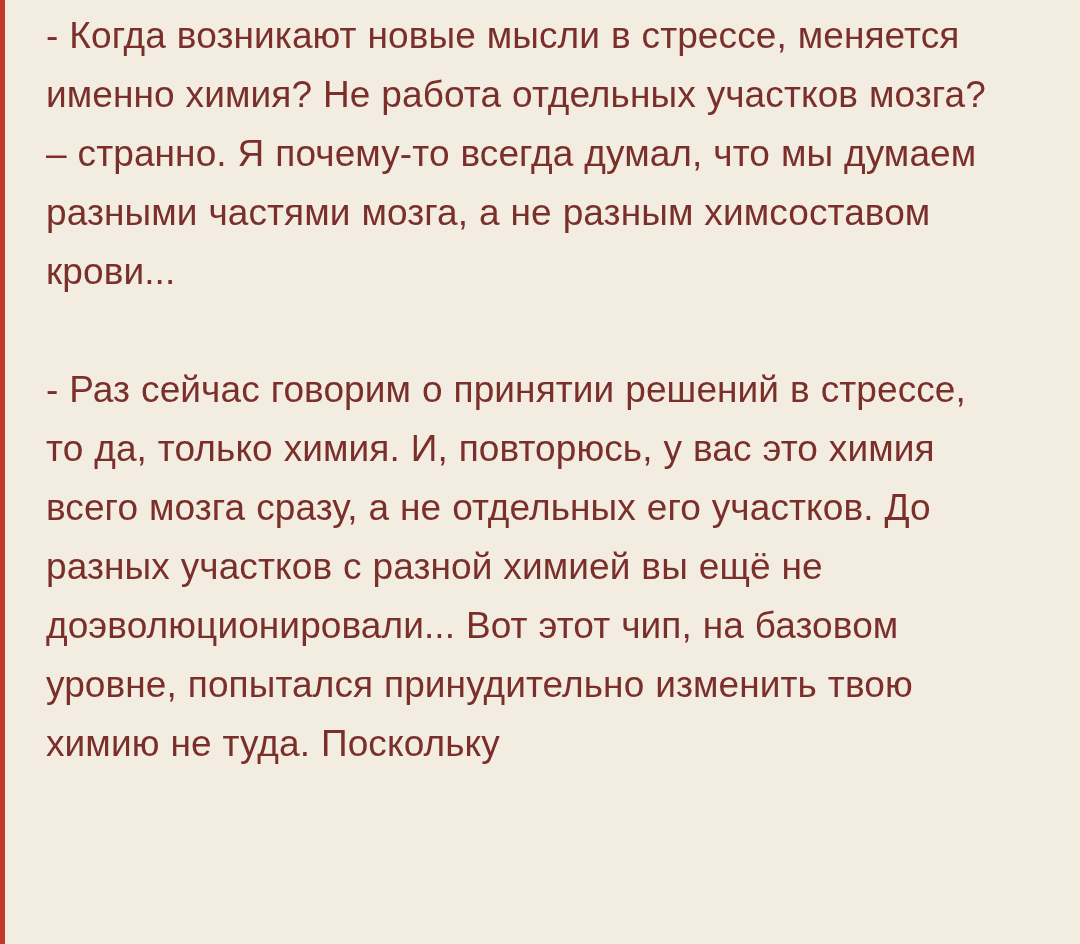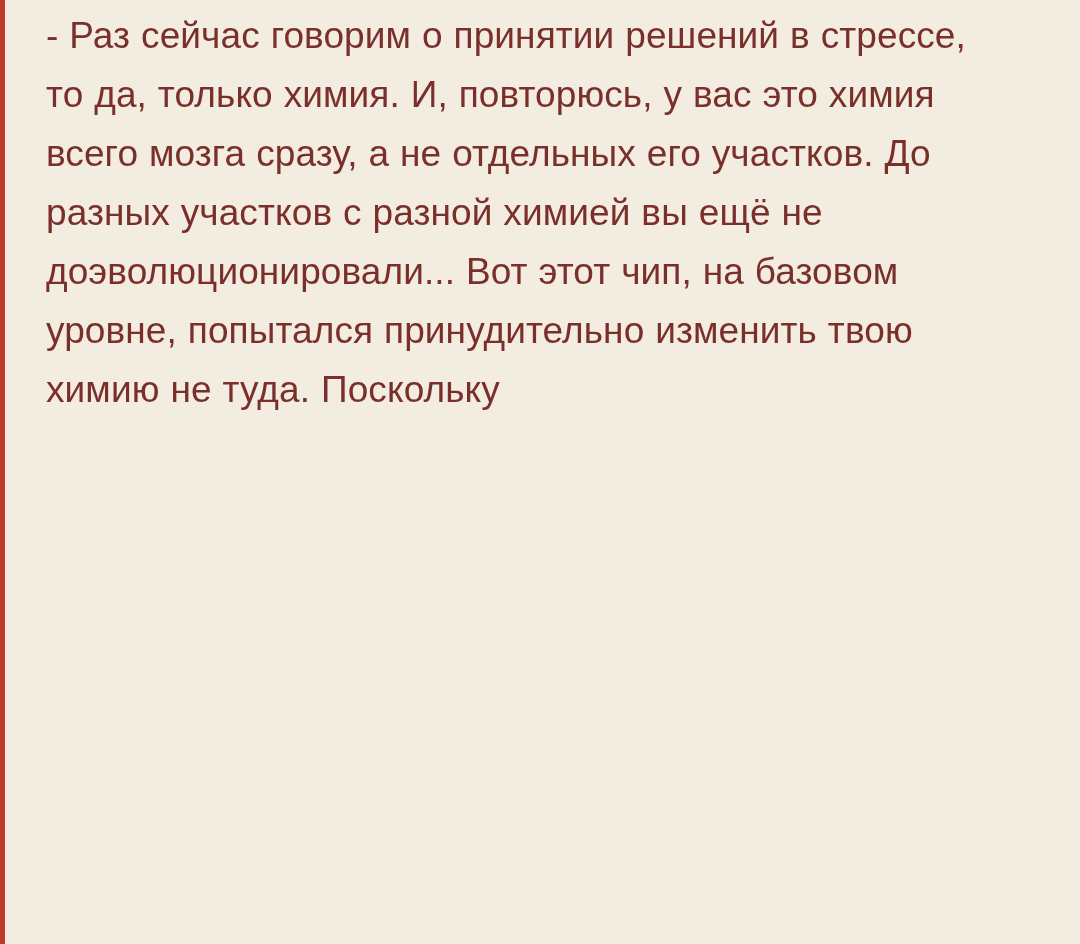--- a/index.html
+++ b/index.html
@@ -41,27 +41,27 @@
     color: #7a2f2a;
     font-size: 37px;
     line-height: 59px;
     letter-spacing: 0.1px;
     margin: 0;
     word-spacing: 0.5px;
     max-width: 945px;
   }
   .para + .para {
     margin-top: 59px;
-    font-family: Liberation Serif, serif;
   }
 </style>
 </head>
 <body>
 
 <div class="page">
 
   <div class="left-rule"></div>
 
   <div class="reader">
+    <p class="para">- Когда возникают новые мысли в стрессе, меняется именно химия? Не работа отдельных участков мозга? – странно. Я почему-то всегда думал, что мы думаем разными частями мозга, а не разным химсоставом крови...</p>
     <p class="para">- Раз сейчас говорим о принятии решений в стрессе, то да, только химия. И, повторюсь, у вас это химия всего мозга сразу, а не отдельных его участков. До разных участков с разной химией вы ещё не доэволюционировали... Вот этот чип, на базовом уровне, попытался принудительно изменить твою химию не туда. Поскольку</p>
   </div>
 
 </div>
 
 </body></html>

